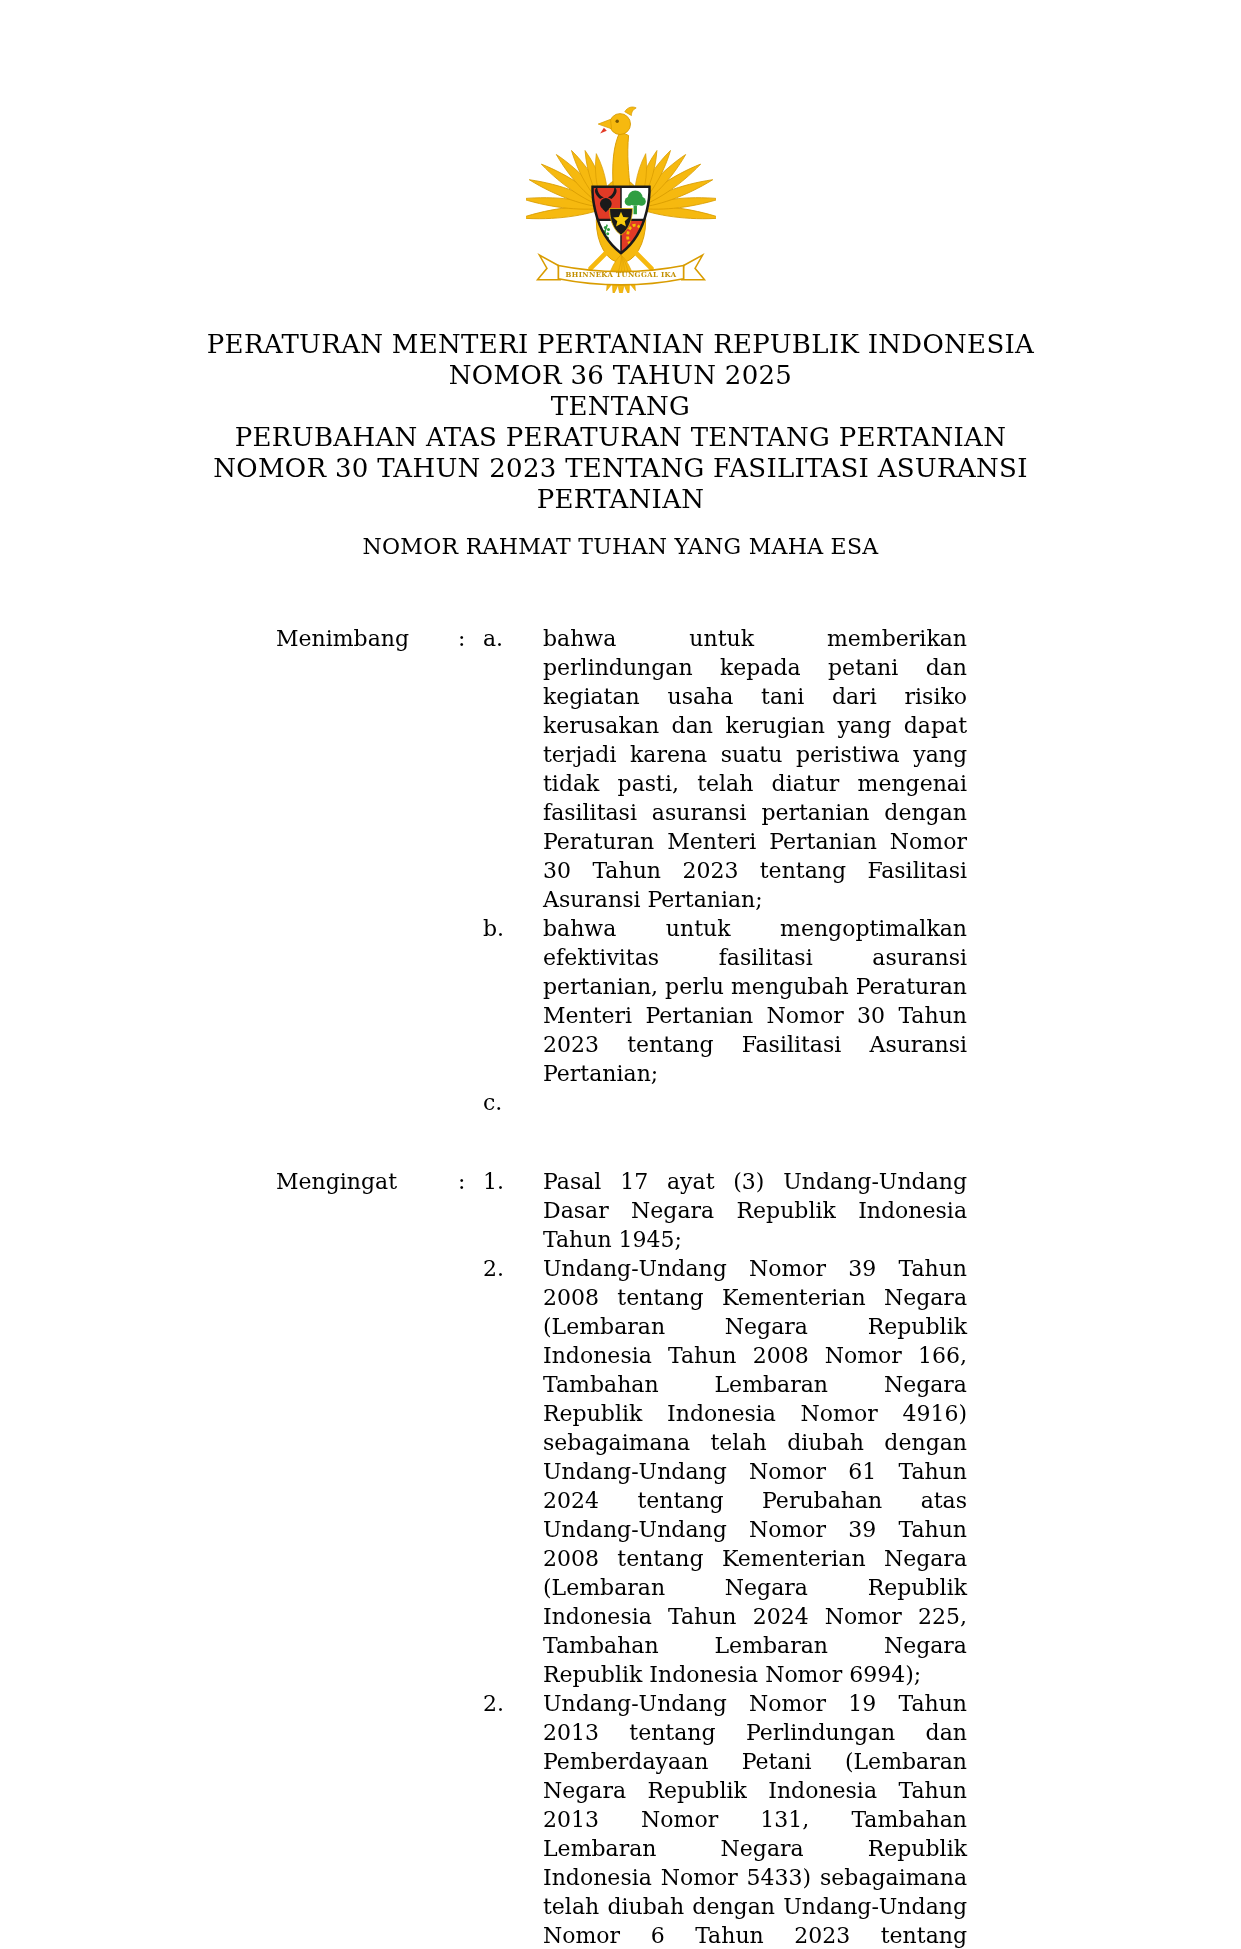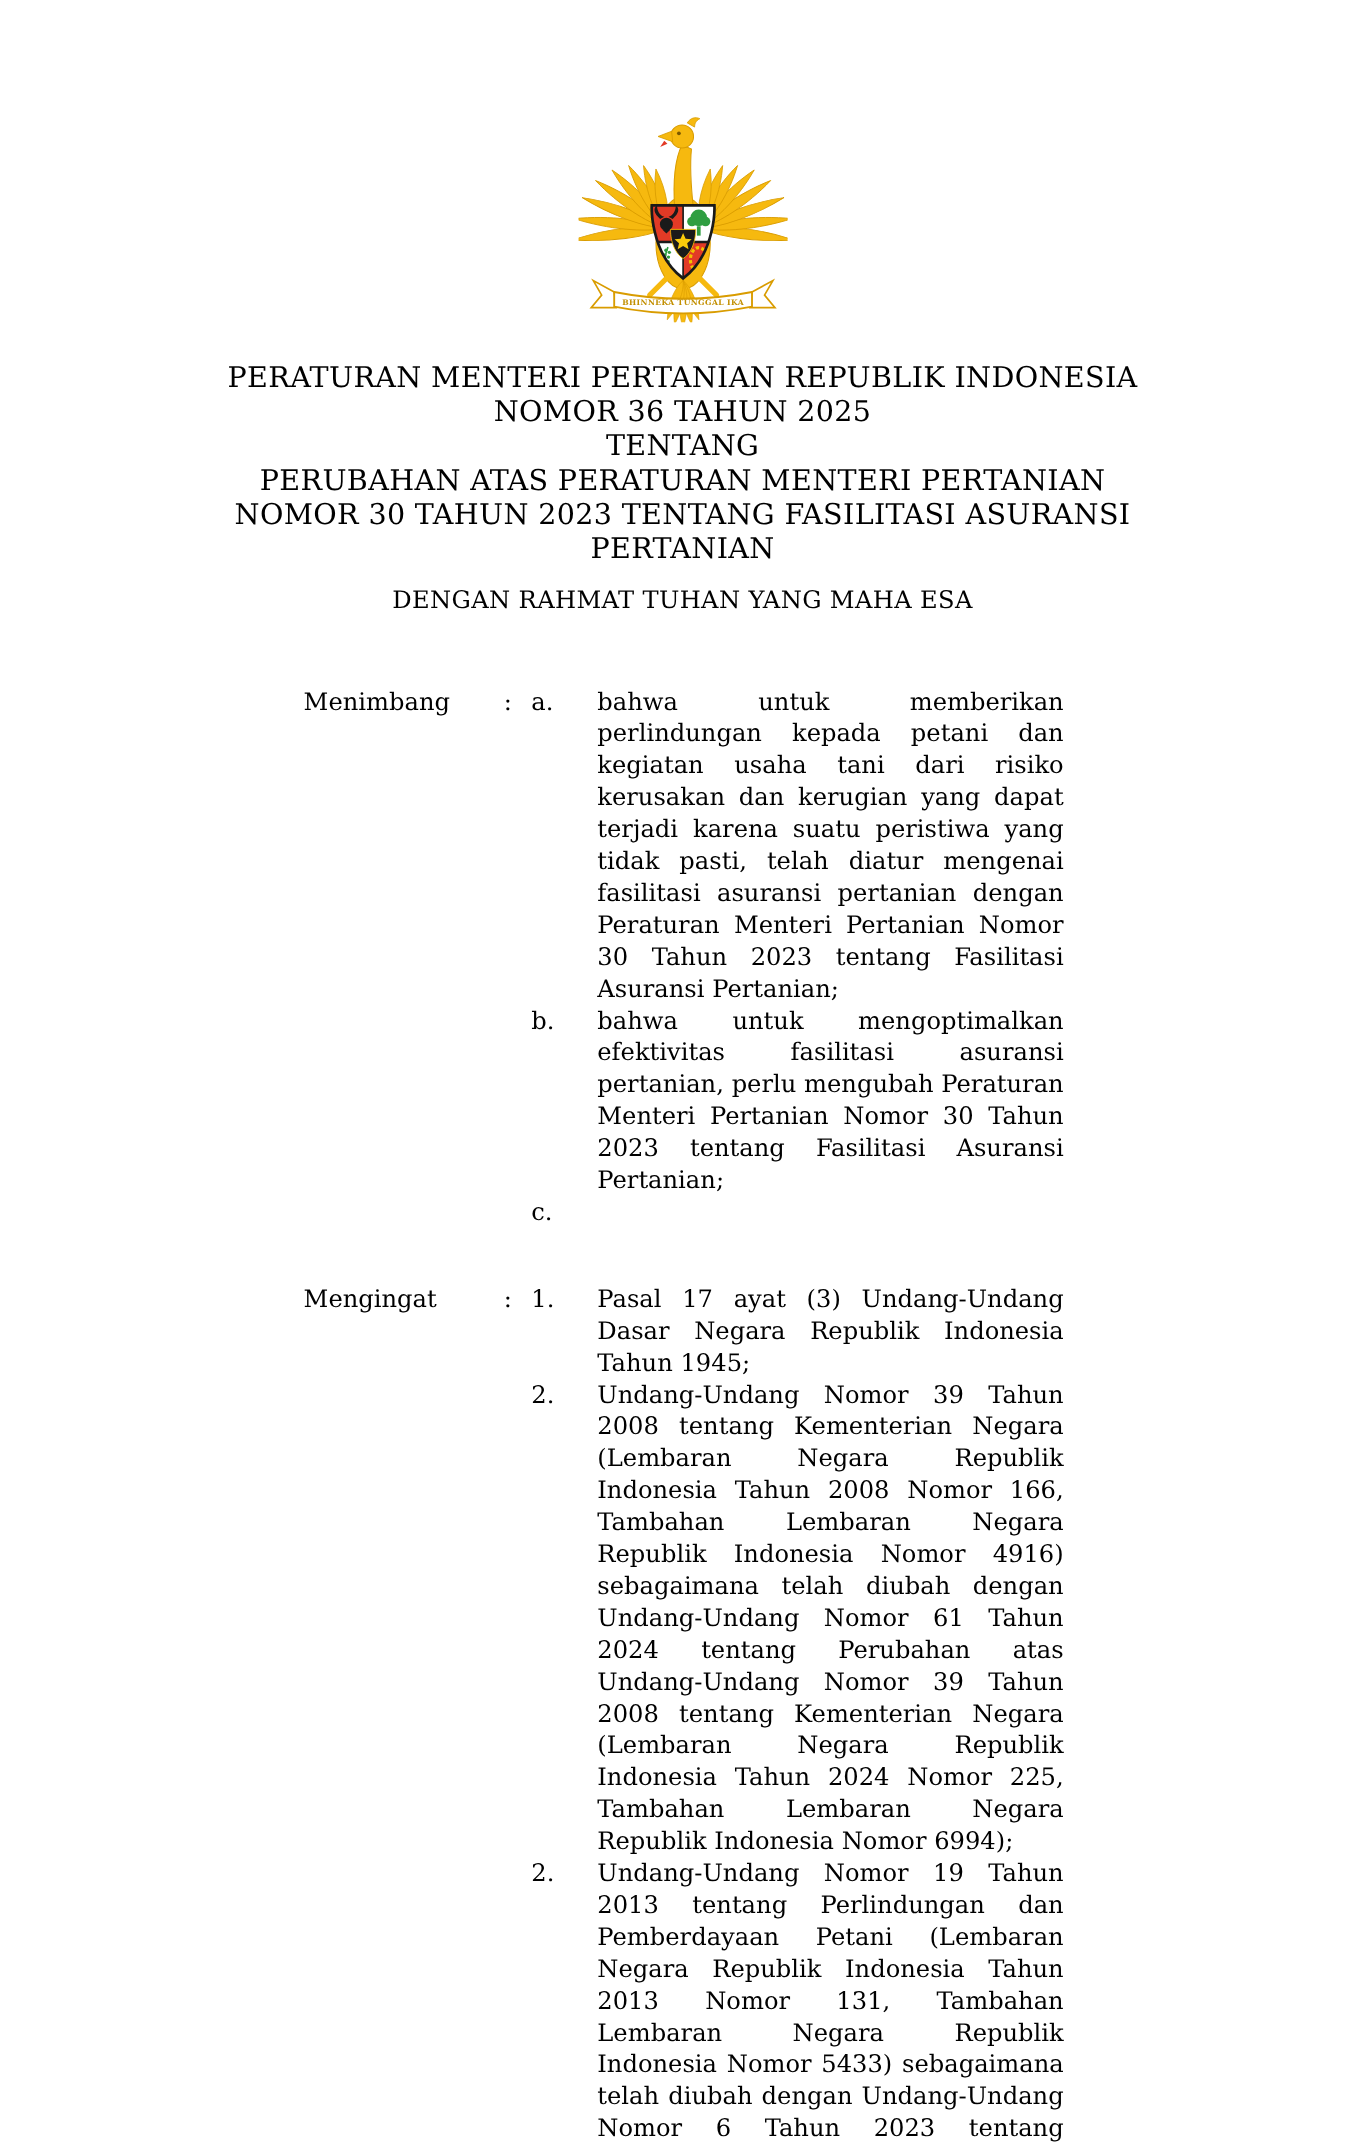--- a/index.html
+++ b/index.html
@@ -168,25 +168,25 @@
           <path d="M100 130.5 L102.4 135.9 L108.2 136.4 L103.9 140.3 L105.2 146 L100 143 L94.8 146 L96.1 140.3 L91.8 136.4 L97.6 135.9 Z" fill="#F9CB0B"></path>
         </g>
       </g>
     </svg>
   </div>
 
   <div class="title-block">
     <div>PERATURAN MENTERI PERTANIAN REPUBLIK INDONESIA</div>
     <div>NOMOR 36 TAHUN 2025</div>
     <div>TENTANG</div>
-    <div>PERUBAHAN ATAS PERATURAN MENTERI PERTANIAN</div>
+    <div>PERUBAHAN ATAS PERATURAN TENTANG PERTANIAN</div>
     <div>NOMOR 30 TAHUN 2023 TENTANG FASILITASI ASURANSI PERTANIAN</div>
   </div>
 
-  <div class="center-line invocation">DENGAN RAHMAT TUHAN YANG MAHA ESA</div>
+  <div class="center-line invocation">NOMOR RAHMAT TUHAN YANG MAHA ESA</div>
 
   <div class="body-block">
 
     <div class="section">
       <div class="item">
         <span class="label">Menimbang</span>
         <span class="colon">:</span>
         <span class="marker">a.</span>
         <p class="text">bahwa untuk memberikan perlindungan kepada petani dan kegiatan usaha tani dari risiko kerusakan dan kerugian yang dapat terjadi karena suatu peristiwa yang tidak pasti, telah diatur mengenai fasilitasi asuransi pertanian dengan Peraturan Menteri Pertanian Nomor 30 Tahun 2023 tentang Fasilitasi Asuransi Pertanian;</p>
       </div>

